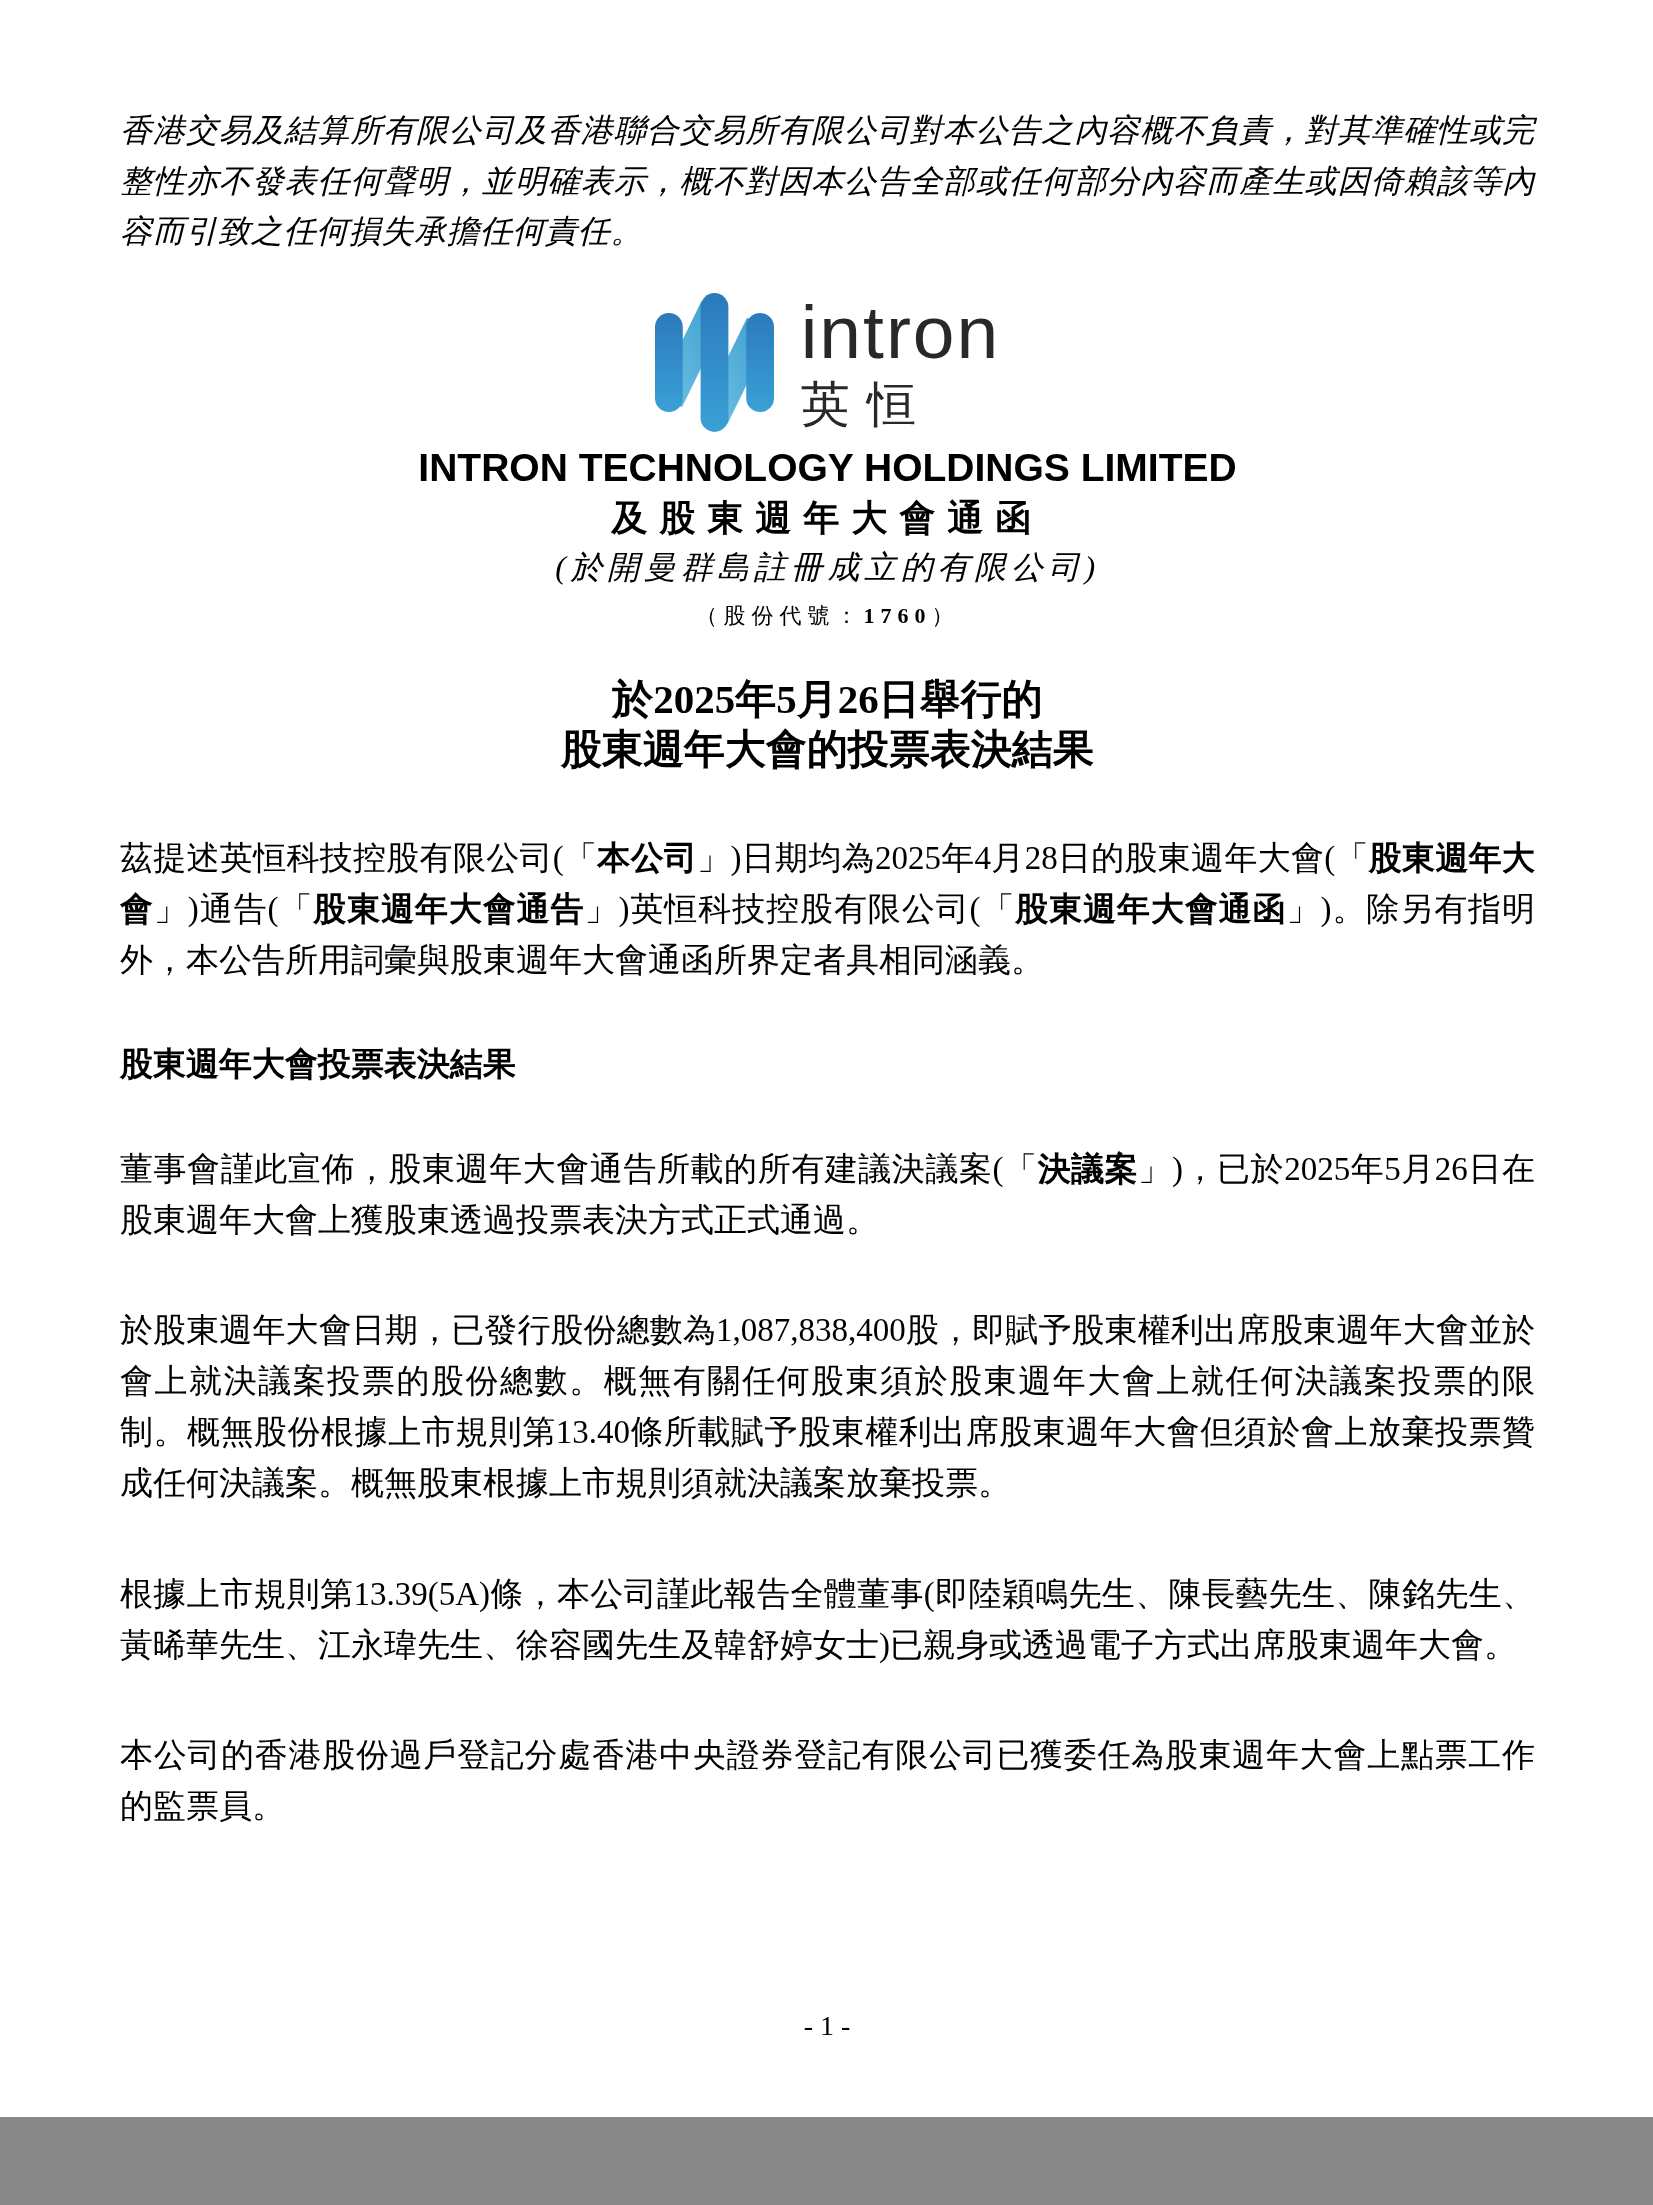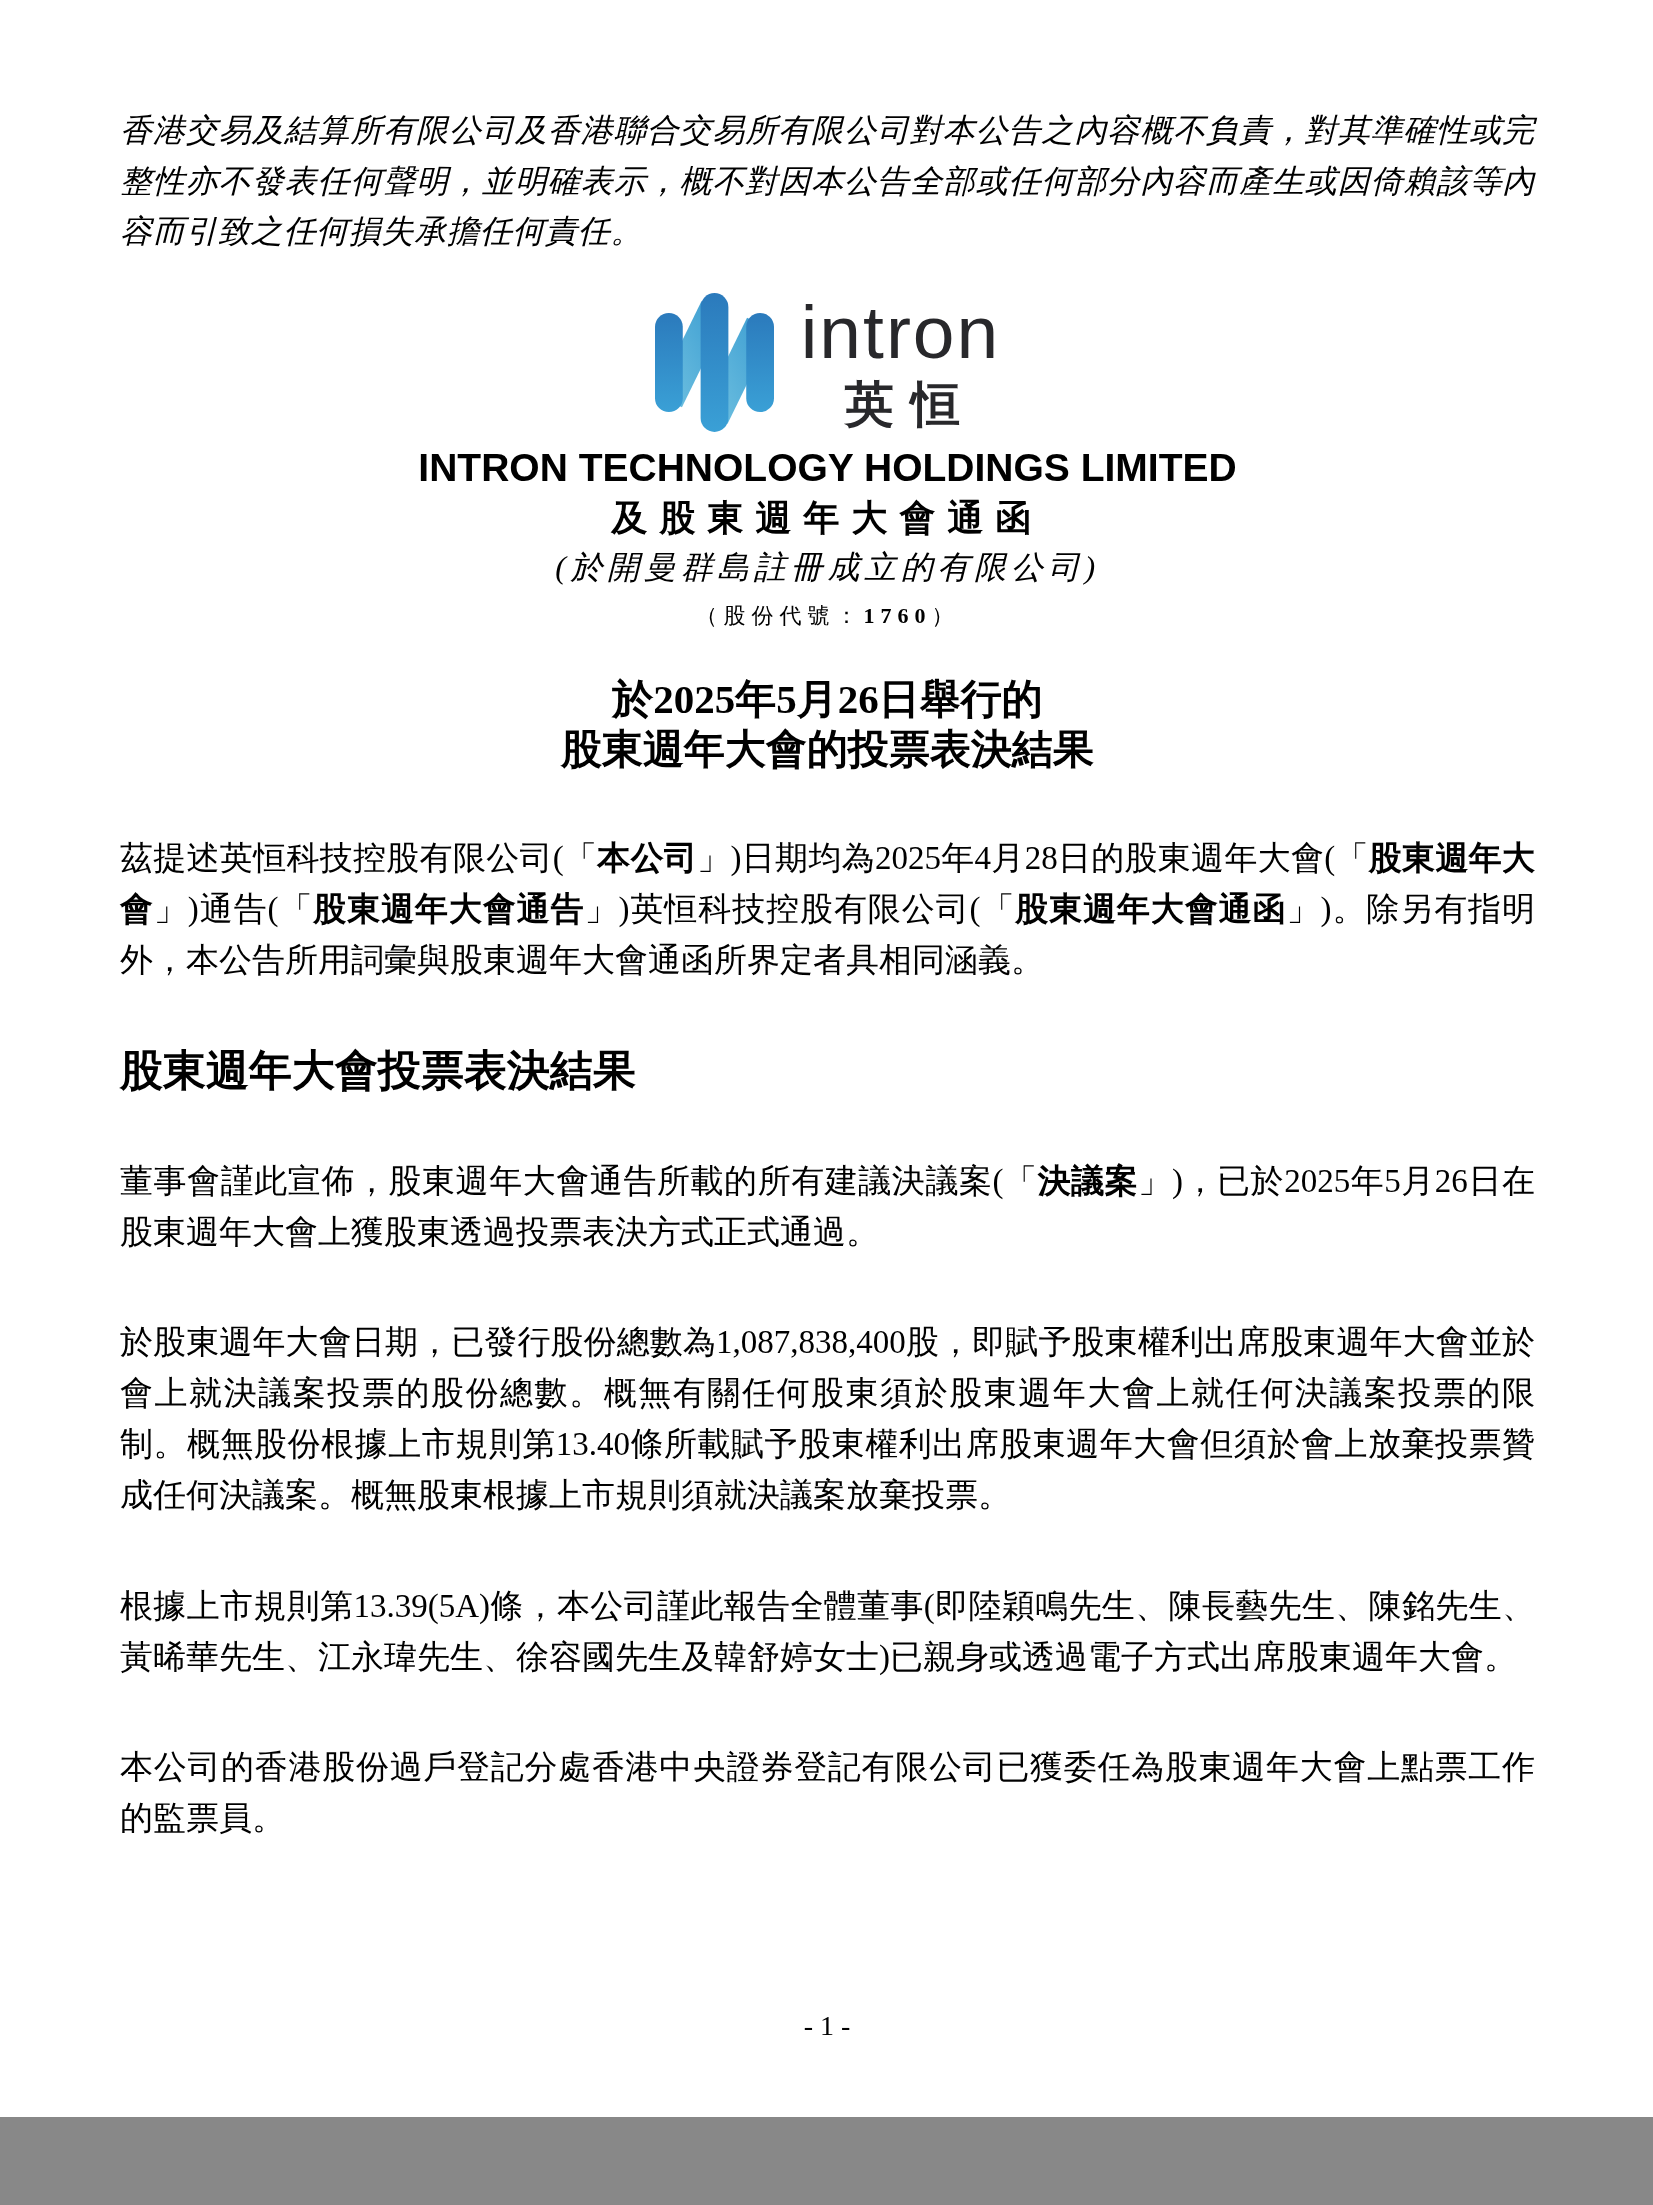--- a/index.html
+++ b/index.html
@@ -43,22 +43,21 @@
     color:#28282b;
     font-weight:400;
   }
   .logo-zh{
     margin-top:9.3px;
     font-family:"Liberation Sans","DejaVu Sans",sans-serif;
     font-size:49px;
     line-height:1;
     letter-spacing:17.3px;
     color:#28282b;
-    font-weight:700;
-    margin-left:44px;
+    font-weight:400;
   }
   .name-en{
     margin-top:12px;
     text-align:center;
     font-family:"Liberation Sans","DejaVu Sans",sans-serif;
     font-weight:700;
     font-size:39px;
     line-height:1.2;
   }
   .name-zh{
@@ -94,21 +93,21 @@
   }
   .body-p{
     margin:59px 0 0 0;
     font-size:33px;
     line-height:1.55;
     text-align:justify;
   }
   .section-heading{
     margin:59px 0 0 0;
     font-weight:700;
-    font-size:43px;
+    font-size:33px;
     line-height:1.2;
   }
   .b{font-weight:700;}
   .page-number{
     position:absolute;
     left:0;right:0;
     bottom:75px;
     text-align:center;
     font-size:28px;
   }

